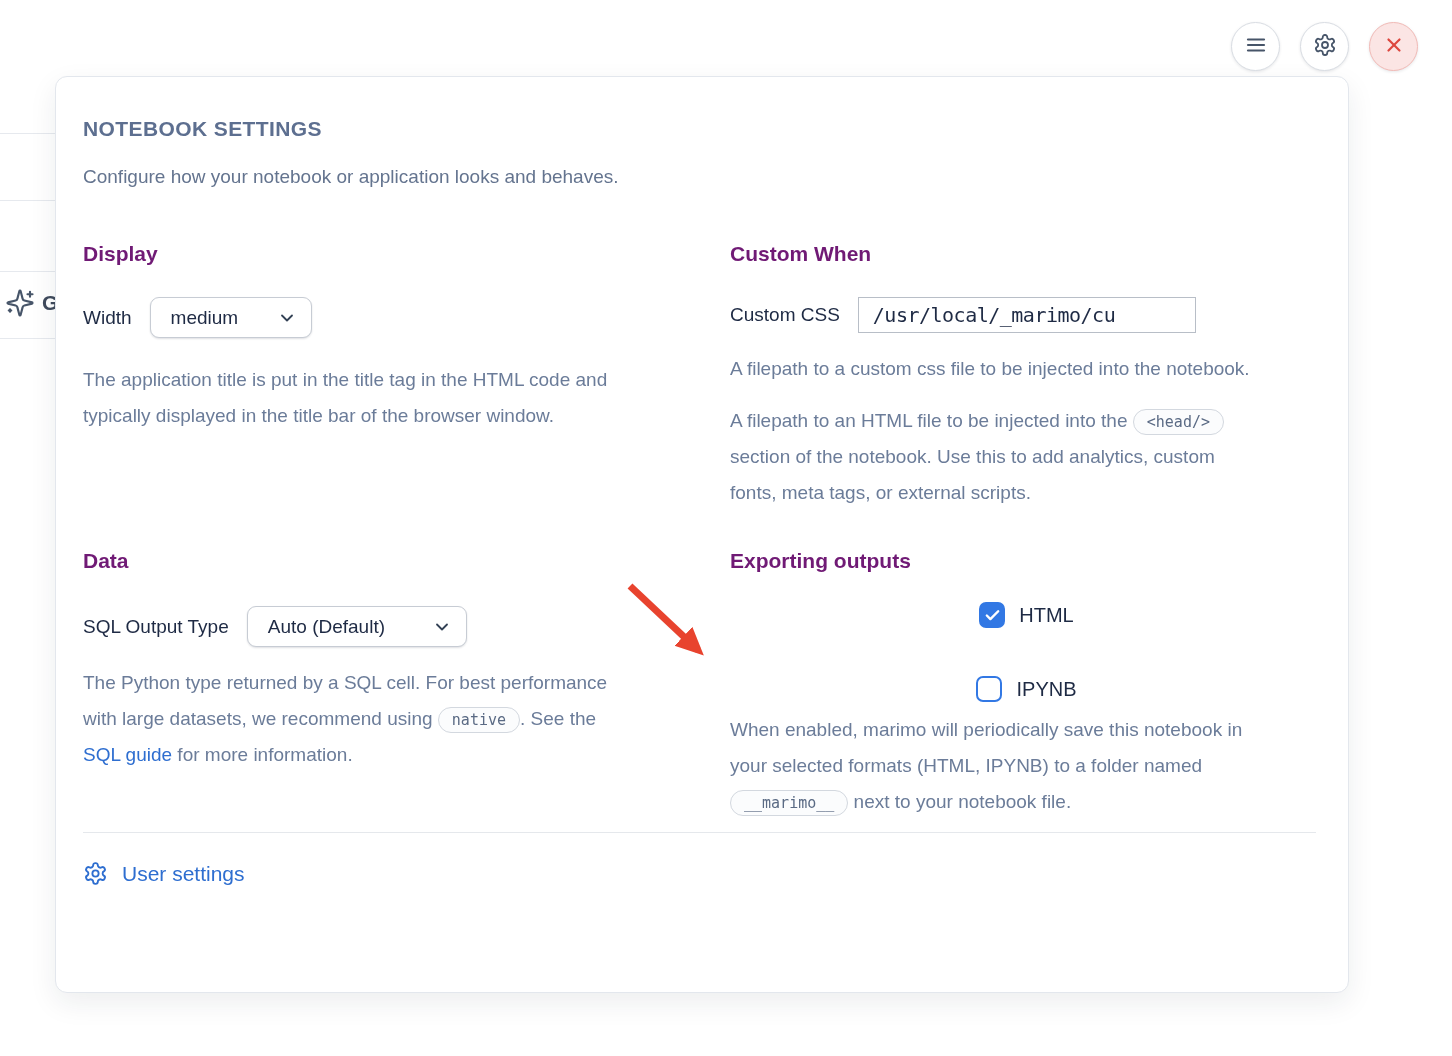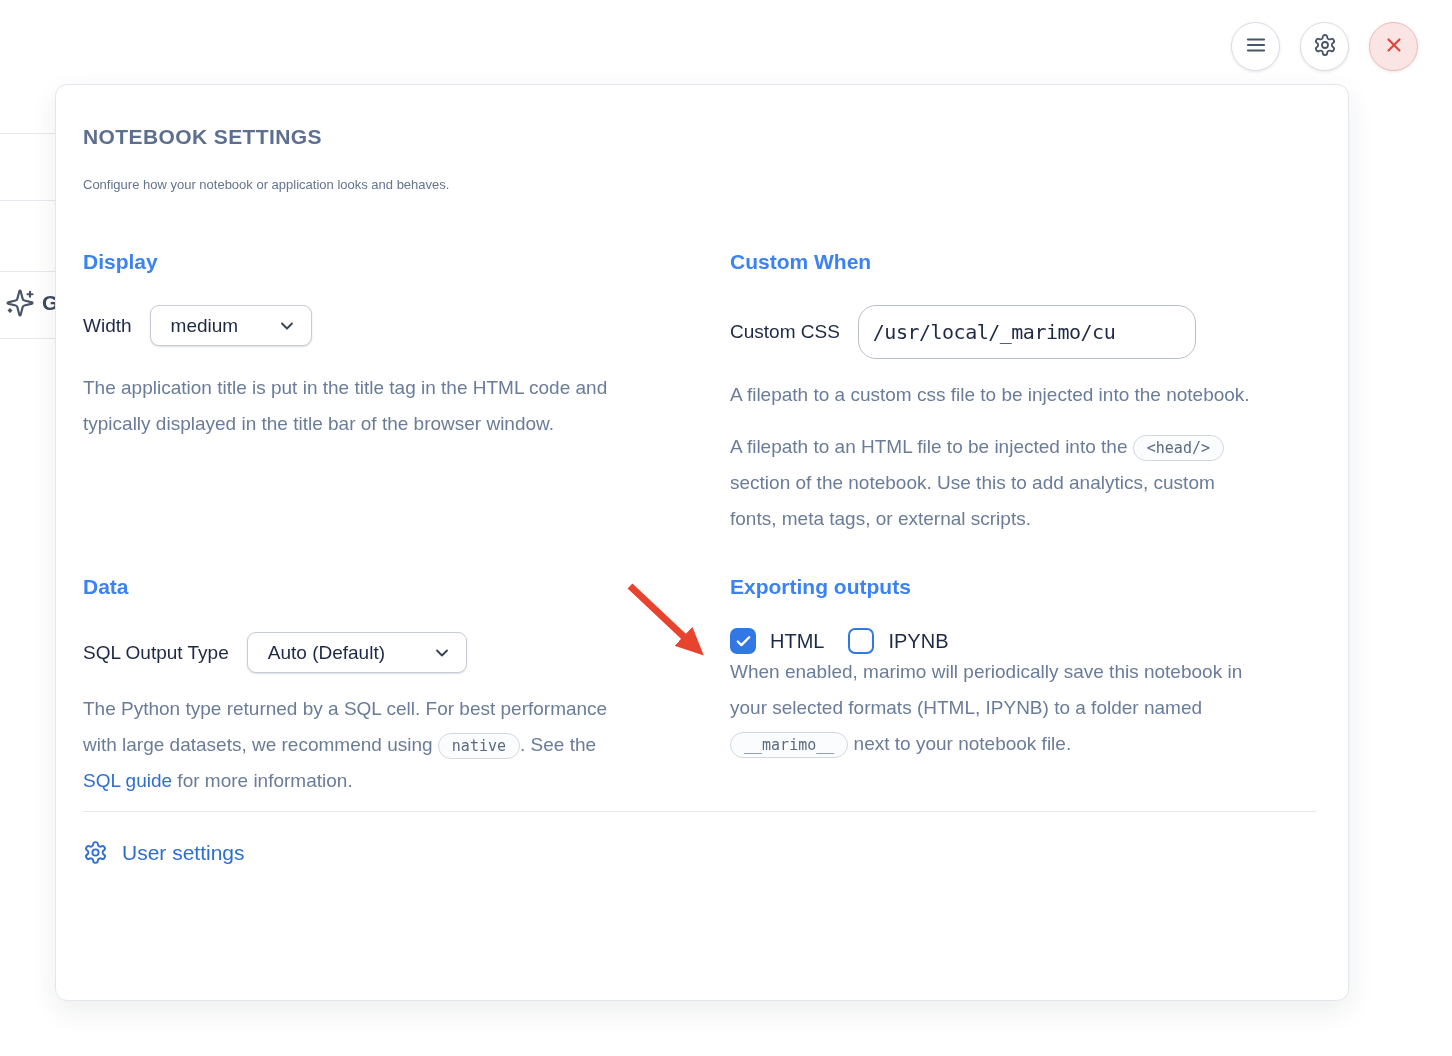--- a/index.html
+++ b/index.html
@@ -15,63 +15,63 @@
   .bg-partial-text { position:absolute; left:42px; top:291px; font-size:21px; color:#3f4a5c; font-weight:600; }
 
   
   .toolbar { position:absolute; top:22px; right:34px; display:flex; gap:20px; z-index:5; }
   .circle-btn { width:49px; height:49px; border-radius:50%; background:#fff;
     border:1px solid #d9dde3; box-shadow:0 1px 3px rgba(20,30,50,.10);
     display:flex; align-items:center; justify-content:center; color:#475569; cursor:pointer; }
   .circle-btn.danger { background:#fbe5e4; border-color:#f1bab6; color:#dd473e; }
 
   
-  .dialog { position:absolute; left:55px; top:84px; width:1294px; height:917px;
+  .dialog { position:absolute; left:55px; top:76px; width:1294px; height:917px;
     background:#fff; border:1px solid #e3e7ed; border-radius:12px;
     box-shadow:0 10px 28px rgba(25,35,55,.08); padding:38px 32px 0 27px; z-index:2; }
 
   .dlg-title { font-size:21px; line-height:28px; font-weight:700; color:#5d6f90; letter-spacing:.4px; }
-  .dlg-subtitle { margin-top:20px; font-size:13px; line-height:28px; color:#64748f; }
+  .dlg-subtitle { margin-top:20px; font-size:19px; line-height:28px; color:#64748f; }
 
   .grid { margin-top:48px; display:grid; grid-template-columns:590px 593px; column-gap:57px; row-gap:35px; }
 
-  h3.section { font-size:21px; line-height:30px; font-weight:700; color:#3b82f6; margin-bottom:28px; }
+  h3.section { font-size:21px; line-height:30px; font-weight:700; color:#701a75; margin-bottom:28px; }
   .group2 h3.section { margin-bottom:30px; }
   .group-exporting h3.section { margin-bottom:26px; }
 
   .form-row { display:flex; align-items:center; gap:18px; margin-bottom:24px; }
   .form-row .lbl { font-size:19px; color:#1e2a44; white-space:nowrap; }
 
   .select { display:inline-flex; align-items:center; justify-content:space-between;
     height:41px; border:1px solid #c7ccd4; border-radius:9px; background:#fff;
     box-shadow:0 1px 2px rgba(20,30,50,.14); padding:0 14px 0 20px;
     font-size:19px; color:#1e2a44; cursor:pointer; }
   .select .chev { color:#334155; display:flex; }
 
-  .text-input { height:54px; border:1px solid #b8bec7; border-radius:18px; background:#fff;
+  .text-input { height:36px; border:1px solid #b8bec7; border-radius:0; background:#fff;
     padding:0 14px; font-size:19px; color:#1e2a44; outline:none;
     font-family:"Liberation Sans", sans-serif; }
   .mono-input { font-family:"DejaVu Sans Mono", monospace; font-size:20px; letter-spacing:-0.5px; }
   .mono-input::placeholder { color:#8a94a6; }
 
   .help { font-size:19px; line-height:36px; color:#6b7c99; }
   .help-left { max-width:545px; }
   .help-right { max-width:522px; }
   .mb16 { margin-bottom:16px; }
   .mb18 { margin-bottom:18px; }
   .mb14 { margin-bottom:14px; }
 
   .pill { display:inline-block; border:1px solid #d3d8df; border-radius:999px; background:#fbfcfd;
     font-family:"DejaVu Sans Mono", monospace; font-size:15px; color:#5a6a84;
     padding:1px 13px; line-height:22px; vertical-align:baseline; }
 
   .lnk { color:#2e6ed0; text-decoration:none; cursor:pointer; }
 
   
-  .cb-row { display:flex; align-items:center; gap:24px; margin-top:4px; }
+  .cb-row { display:flex; align-items:center; gap:48px; margin-bottom:10px; margin-top:4px;flex-direction:column; }
   .cb-item { display:flex; align-items:center; gap:14px; cursor:pointer; }
   .checkbox { width:26px; height:26px; border-radius:7px; border:2px solid #3278e4; background:#fff;
     display:flex; align-items:center; justify-content:center; }
   .checkbox svg { display:none; }
   .checkbox.checked { background:#3278e4; border-color:#3278e4; }
   .checkbox.checked svg { display:block; }
   .cb-label { font-size:20px; color:#1e2a44; }
 
   .divider { border-top:1px solid #e5e8ec; margin-top:12px; }
   .footer { margin-top:28px; display:flex; align-items:center; gap:14px; }

